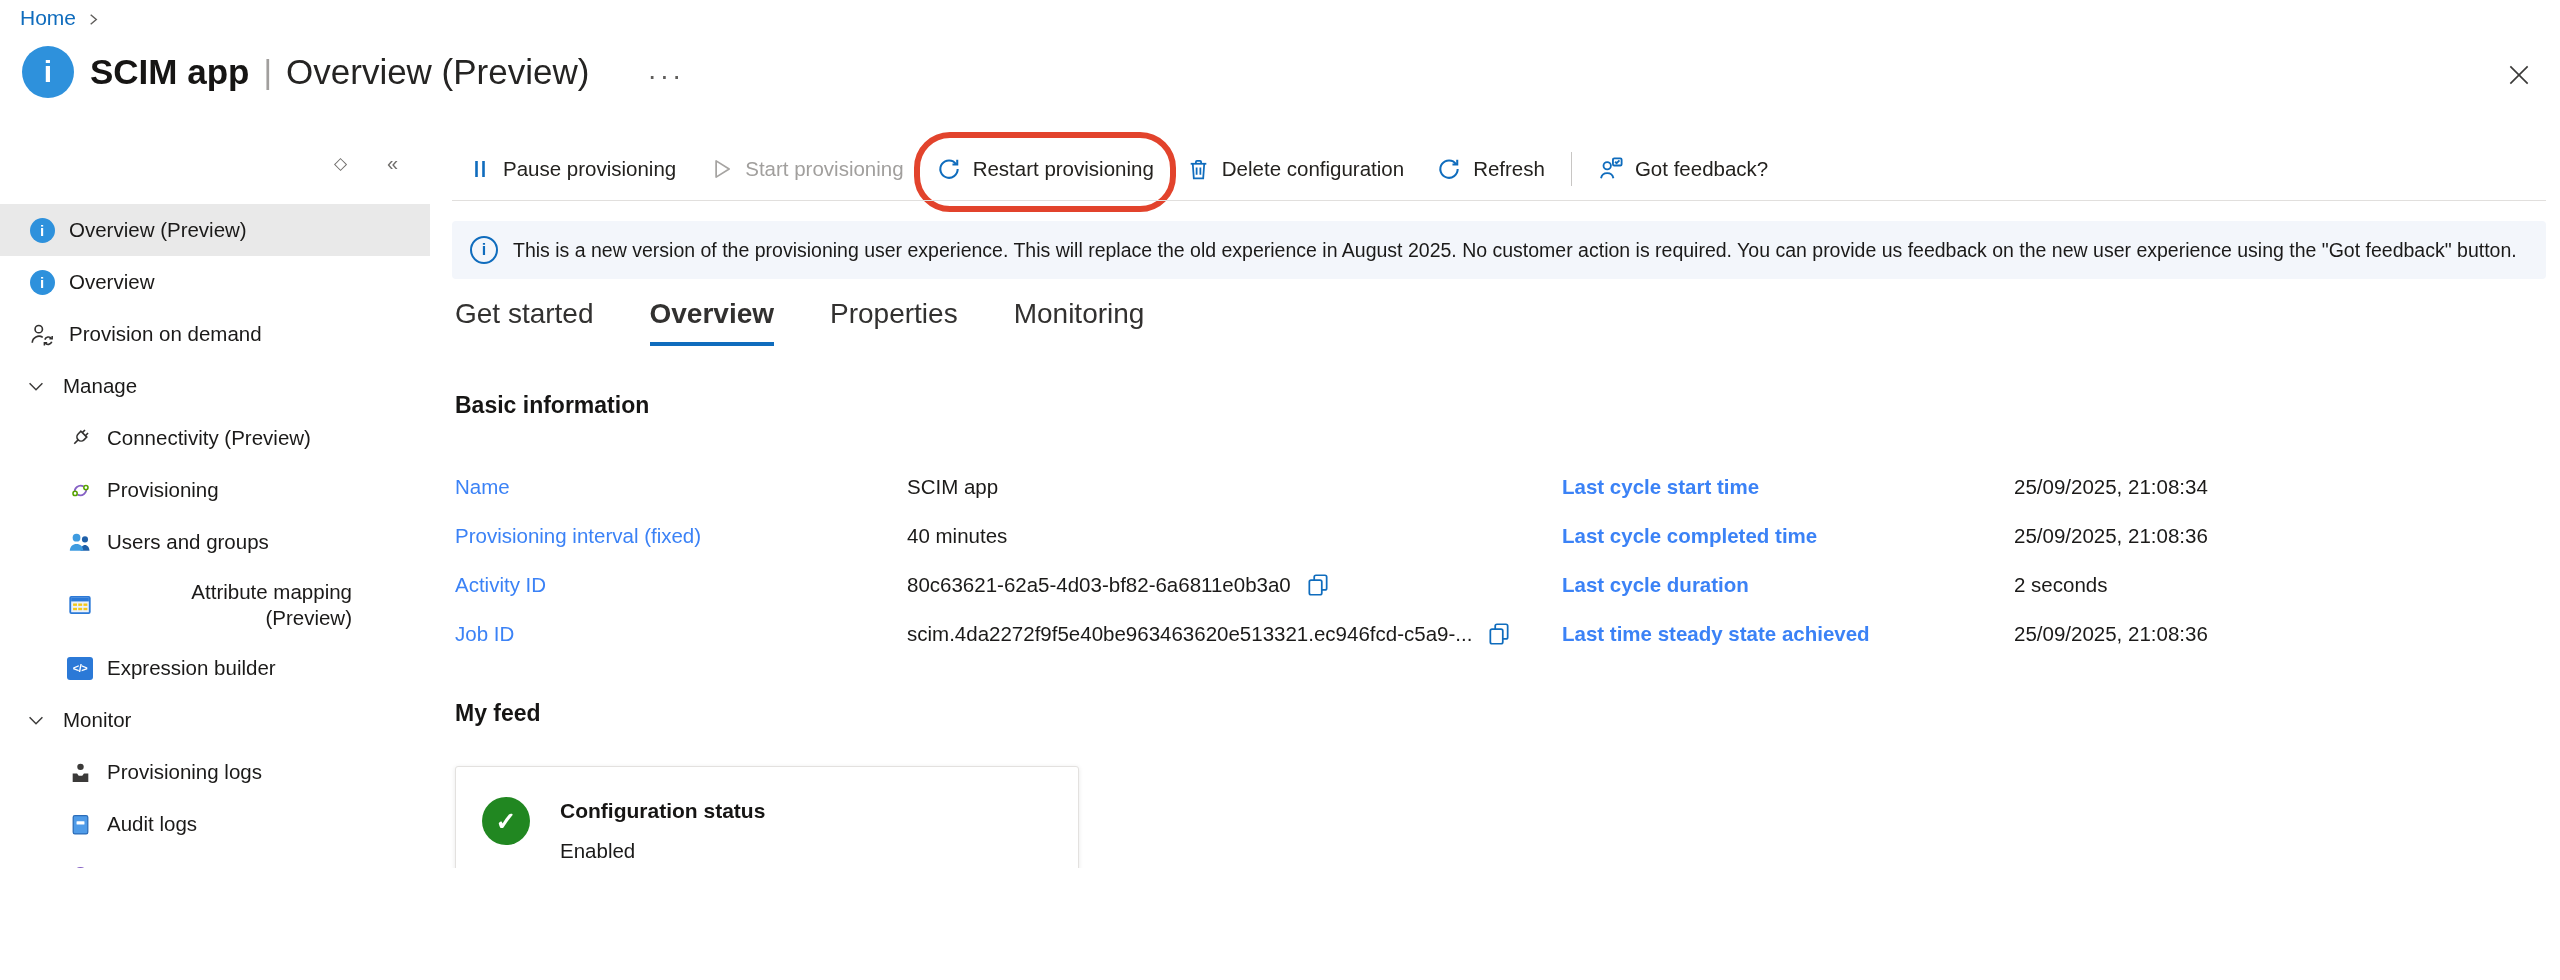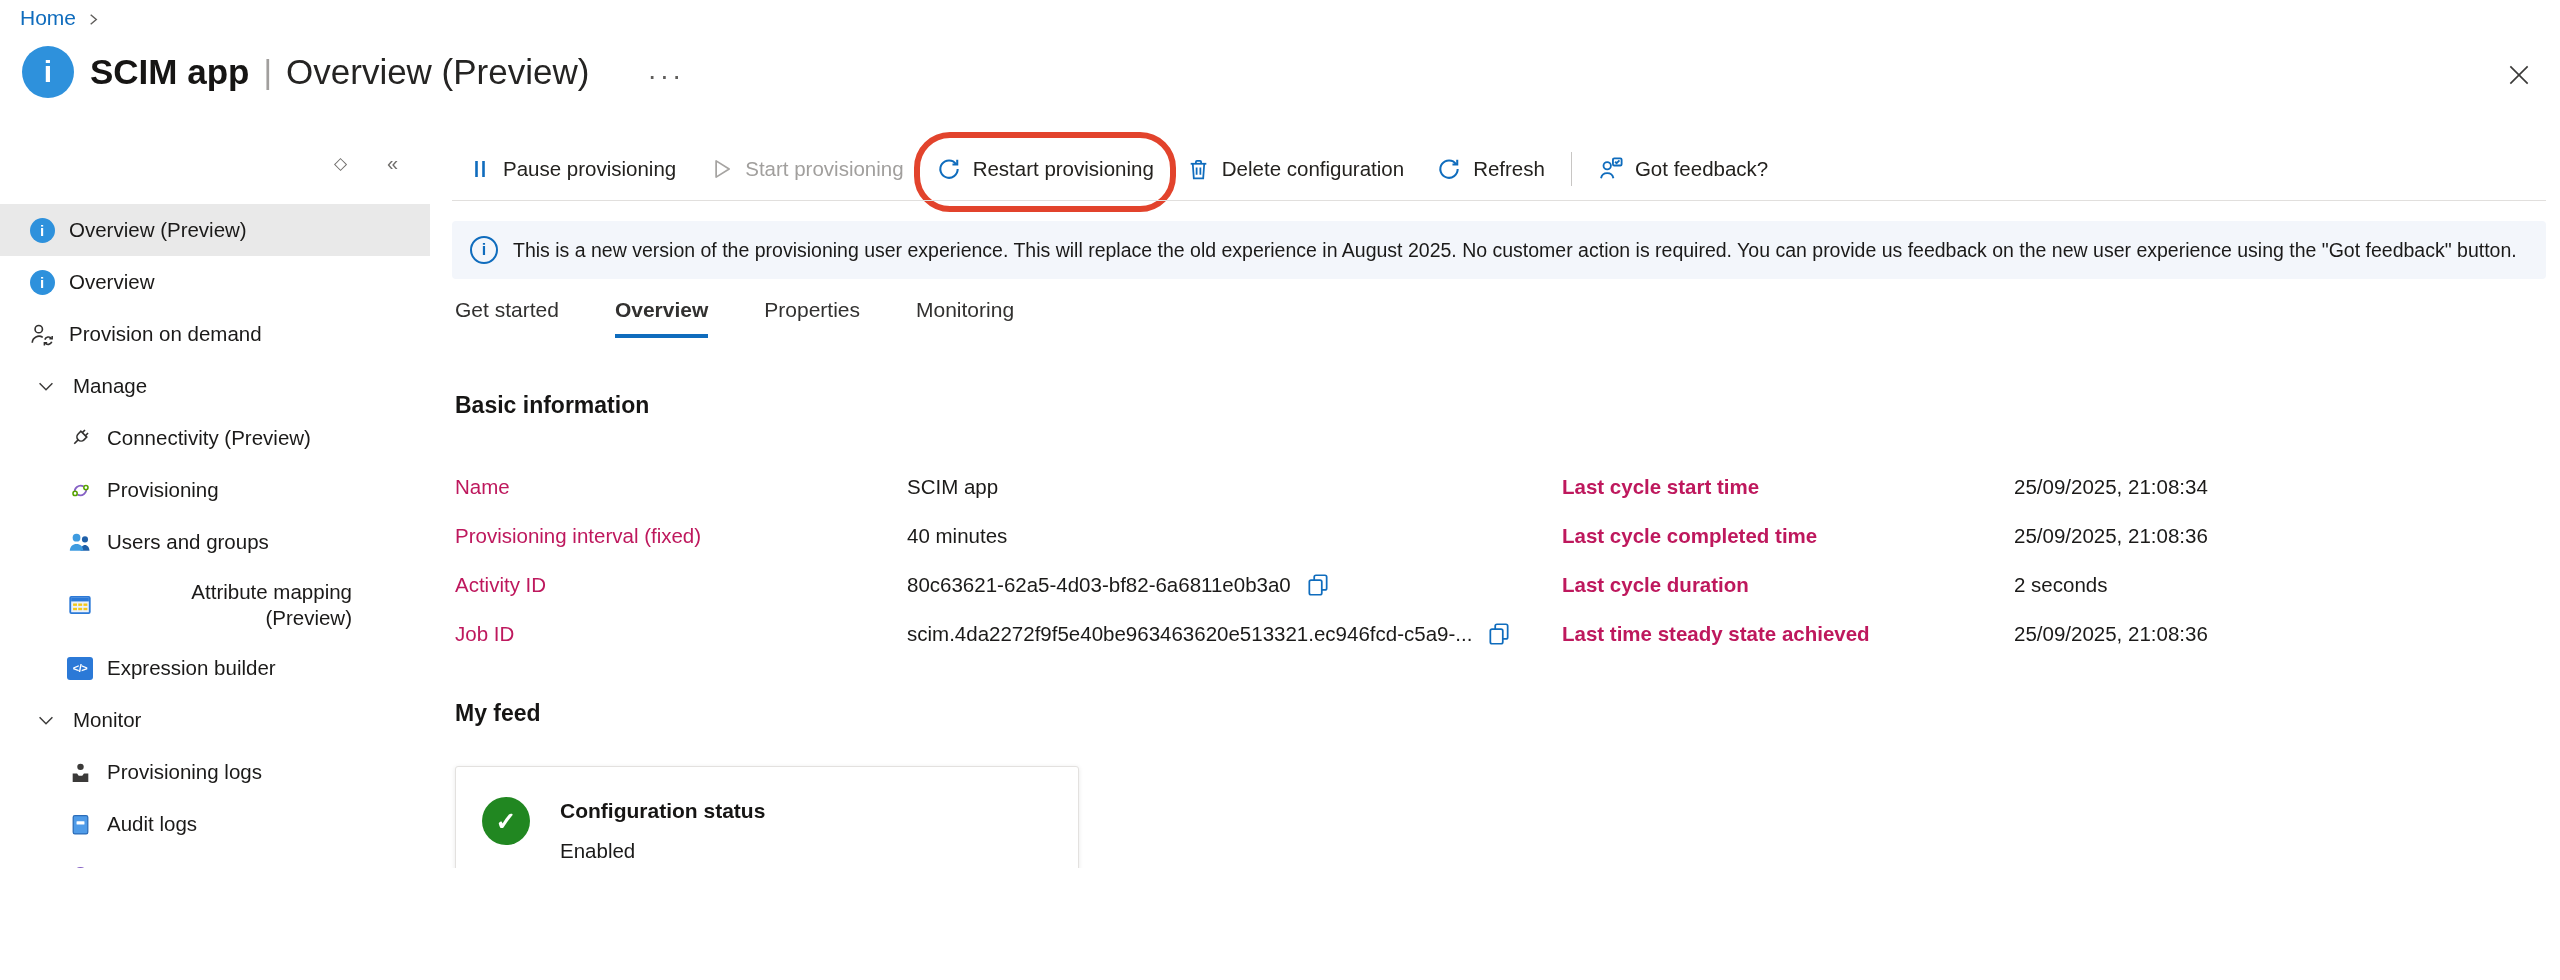--- a/index.html
+++ b/index.html
@@ -33,44 +33,44 @@
   .annotation-oval { position:absolute; left:-6px; right:-6px; top:-11px; bottom:-17px;
     border:6px solid #e2432c; border-radius:36px; pointer-events:none; }
   .toolbar-divider { position:absolute; left:452px; right:14px; top:200px; height:1px; background:#e1dfdd; }
 
   
   .sidebar { position:absolute; left:0; top:204px; width:430px; }
   .nav-item { display:flex; align-items:center; height:52px; cursor:pointer; font-size:20.5px; color:#1b1a19; }
   .nav-item.selected { background:#e9e9e9; }
   .nav-item .ic { width:28px; display:flex; justify-content:center; align-items:center; flex:none; }
   .lvl0 { padding-left:28px; }
-  .grp  { padding-left:32px; }
+  .grp  { padding-left:22px; }
   .lvl1 { padding-left:66px; }
   .nav-label { margin-left:13px; }
   .nav-item.tall { height:74px;text-align:right; }
   .nav-item.tall .nav-label { width:245px; line-height:1.25; }
   .badge-i { width:25px; height:25px; border-radius:50%; background:#2e91dc; color:#fff; font-size:15px; font-weight:bold;
     display:flex; align-items:center; justify-content:center; }
   .expr-chip { width:26px; height:23px; border-radius:3px; background:#2b79d7; color:#fff; font-size:11px; font-weight:bold;
     display:flex; align-items:center; justify-content:center; letter-spacing:-0.5px; }
 
   
   .banner { position:absolute; left:452px; right:14px; top:221px; height:58px; background:#f3f6fb; border-radius:4px;
     display:flex; align-items:center; padding:0 18px; gap:15px; font-size:19.5px; color:#1b1a19; }
   .banner-ic { width:28px; height:28px; border-radius:50%; border:2px solid #0f6cbd; color:#0f6cbd; font-size:16px; font-weight:bold;
     display:flex; align-items:center; justify-content:center; flex:none; font-style:normal; }
 
-  .tabs { position:absolute; left:455px; top:298px; display:flex; gap:56px; font-size:21px; color:#323130; }
+  .tabs { position:absolute; left:455px; top:298px; display:flex; gap:56px; font-size:28px; color:#323130; }
   .tab { padding-bottom:12px; border-bottom:4px solid transparent; cursor:pointer; }
   .tab.active { font-weight:700; border-bottom-color:#0f6cbd; }
 
   .section-h { position:absolute; font-size:23px; font-weight:700; color:#161514; }
   .grid-col { position:absolute; top:462px; }
   .info-row { display:flex; align-items:center; height:49px; font-size:20.5px; }
-  .info-label { width:452px; flex:none; color:#be185d; }
+  .info-label { width:452px; flex:none; color:#3b82f6; }
   .info-label.bold { font-weight:700; }
   .info-value { color:#1b1a19; display:flex; align-items:center; gap:14px; white-space:nowrap; }
   .copy-ic { cursor:pointer; display:inline-flex; }
 
   
   .feed-card { position:absolute; left:455px; top:766px; width:624px; height:180px; background:#fff;
     border:1px solid #e3e1df; border-radius:3px; box-shadow:0 1.6px 5px rgba(0,0,0,0.09); }
   .check-circle { position:absolute; left:26px; top:30px; width:48px; height:48px; border-radius:50%;
     background:#218721; color:#fff; font-size:25px; font-weight:bold; display:flex; align-items:center; justify-content:center; }
   .feed-title { position:absolute; left:104px; top:32px; font-size:21px; font-weight:700; color:#161514; }

